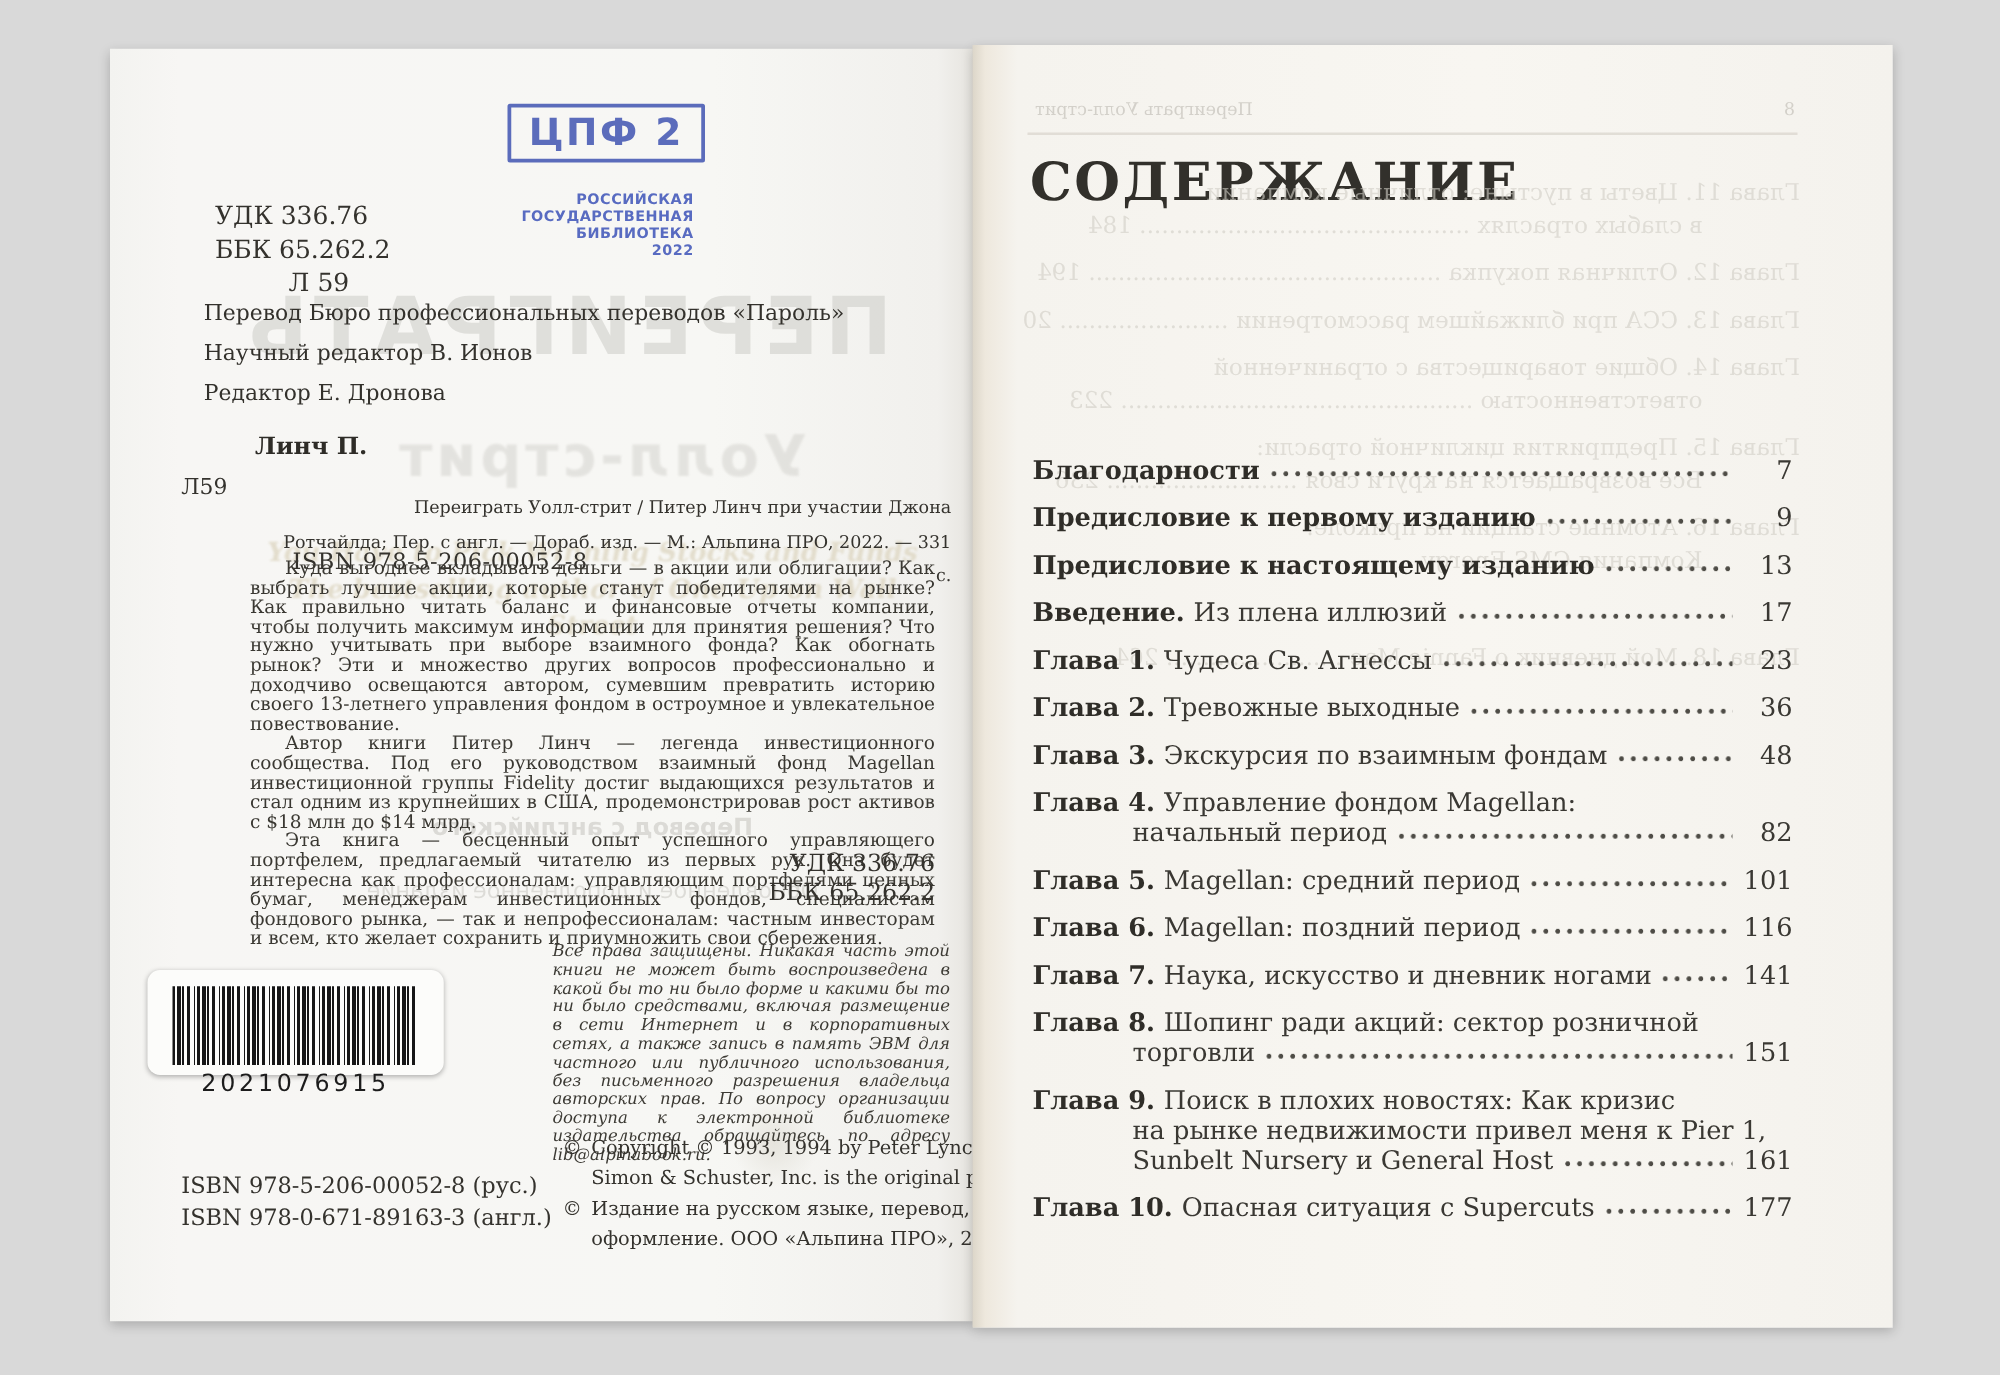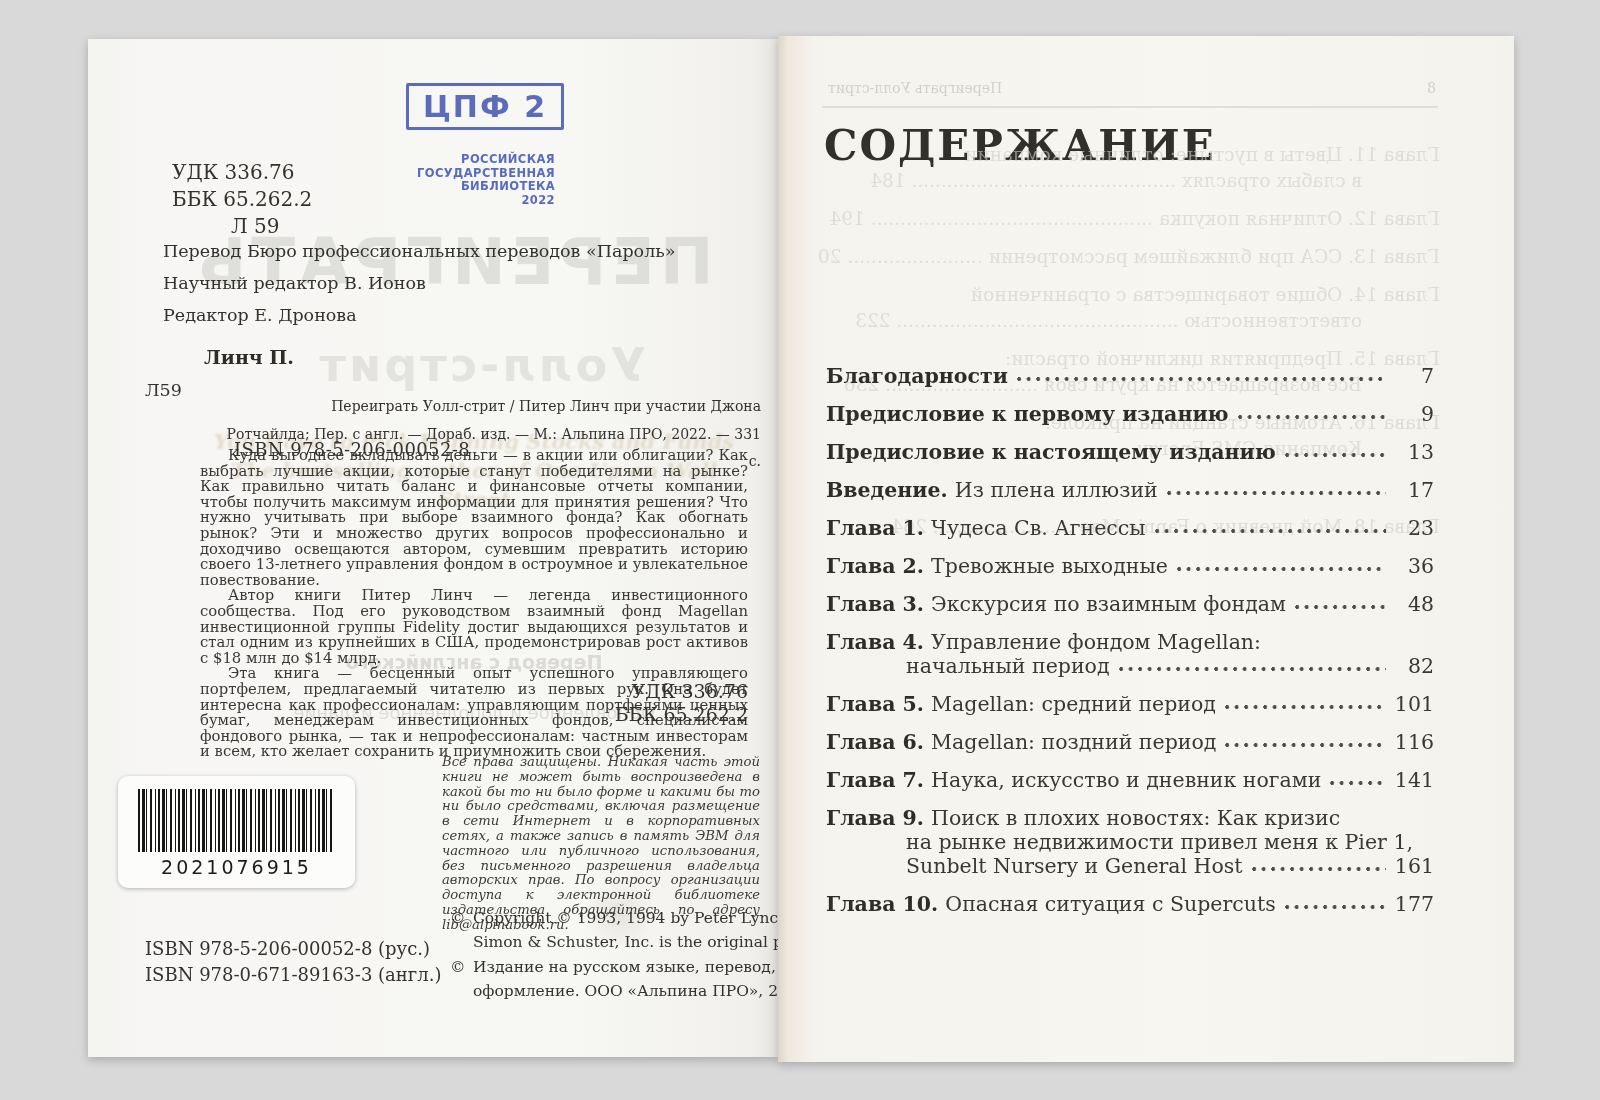--- a/index.html
+++ b/index.html
@@ -40,21 +40,21 @@
     text-indent:34px;color:#34322d;text-align:right;margin:15px;}
   .isbn-main{left:146px;top:400px;font-size:18px;color:#34322d;letter-spacing:.4px;}
   .annotation{left:112px;top:408px;width:548px;font-size:14.8px;line-height:15.6px;
     text-align:justify;color:#3a3832;}
   .annotation p{position:static;margin:0;text-indent:28px;}
   .udk-repeat{right:30px;top:641px;text-align:right;font-size:19px;line-height:23px;color:#34322d;white-space:nowrap;}
   .udk-repeat div{position:static;}
   .rights{left:354px;top:716px;width:318px;font-size:13.2px;line-height:14.8px;
     font-style:italic;text-align:justify;color:#3c3a34;}
   .barcode-sticker{
-    left:30px;top:737px;width:237px;height:112px;background:#fcfcfa;
+    left:30px;top:737px;width:237px;height:84px;background:#fcfcfa;
     border-radius:10px;box-shadow:0 1px 4px rgba(0,0,0,.28);
   }
   .barcode-bars{
     left:20px;top:13px;width:197px;height:63px;
     background:repeating-linear-gradient(90deg,
       #161616 0 2px,transparent 2px 4px,
       #161616 4px 7px,transparent 7px 8px,
       #161616 8px 9px,transparent 9px 12px,
       #161616 12px 14px,transparent 14px 17px,
       #161616 17px 18px,transparent 18px 20px);
@@ -309,20 +309,31 @@
       <div class="t-entry">
         <div class="t-row">
           <span class="t-label">Глава 7. </span>
           <span class="t-text">Наука, искусство и дневник ногами</span>
           <span class="t-dots"></span>
           <span class="t-page">141</span>
         </div>
       </div>
       <div class="t-entry">
         <div class="t-row">
+          <span class="t-label">Глава 8. </span>
+          <span class="t-text">Шопинг ради акций: сектор розничной</span>
+        </div>
+        <div class="t-row t-cont">
+          <span class="t-text">торговли</span>
+          <span class="t-dots"></span>
+          <span class="t-page">151</span>
+        </div>
+      </div>
+      <div class="t-entry">
+        <div class="t-row">
           <span class="t-label">Глава 9. </span>
           <span class="t-text">Поиск в плохих новостях: Как кризис</span>
         </div>
         <div class="t-row t-cont">
           <span class="t-text">на рынке недвижимости привел меня к Pier 1,</span>
         </div>
         <div class="t-row t-cont">
           <span class="t-text">Sunbelt Nursery и General Host</span>
           <span class="t-dots"></span>
           <span class="t-page">161</span>

